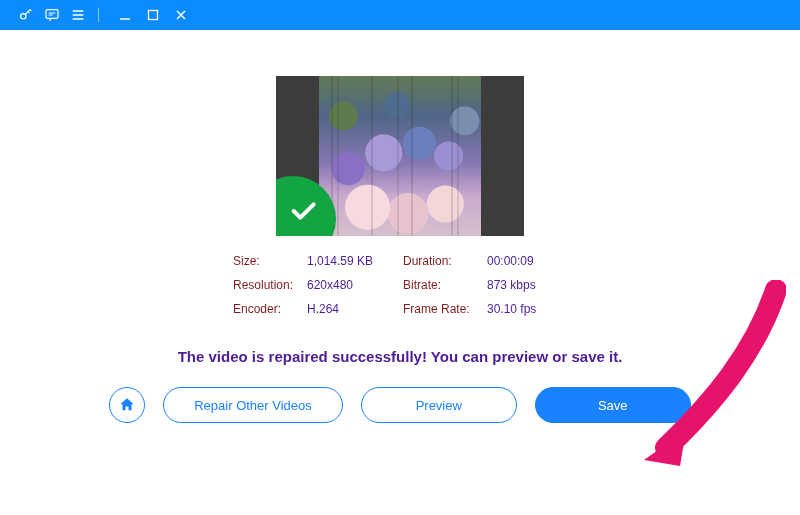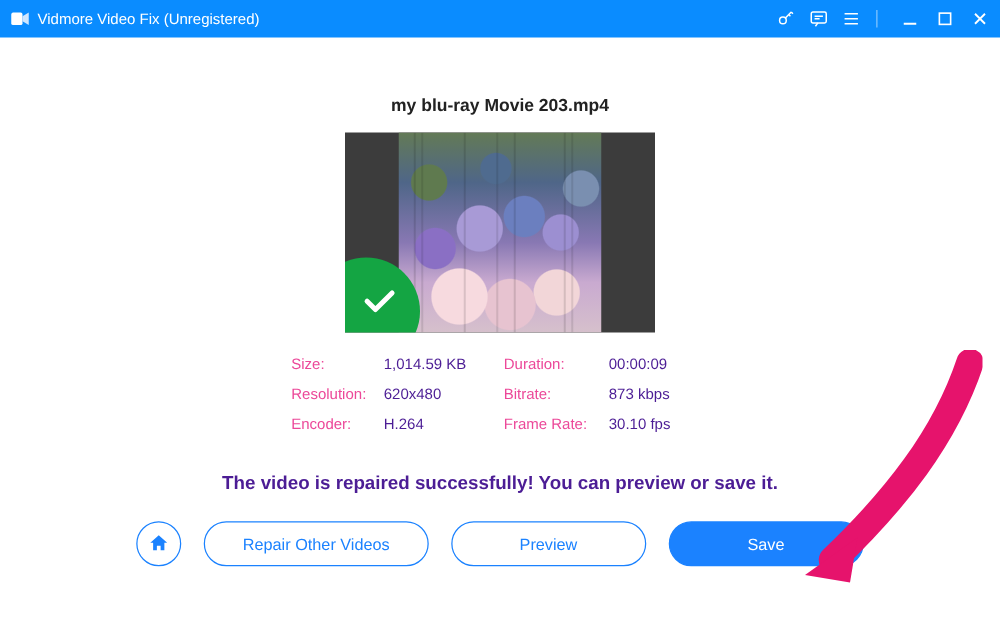--- a/index.html
+++ b/index.html
@@ -79,21 +79,21 @@
   }
   .badge-check svg { position:relative; left:10px; top:-8px; }
 
   .meta {
     margin-top:18px;
     display:grid;
     grid-template-columns: 74px 96px 84px 80px;
     row-gap:10px;
     font-size:12px;
   }
-  .meta .lab { color:#ec4899; }
+  .meta .lab { color:#7f1d1d; }
   .meta .val { color:#4c1d95; }
 
   .success-msg {
     margin-top:32px;
     font-size:15px; font-weight:700; color:#4c1d95;
   }
 
   .actions {
     margin-top:22px;
     display:flex; align-items:center; gap:18px;
@@ -112,29 +112,20 @@
 
   .arrow-annot {
     position:absolute; pointer-events:none;
     left:636px; top:280px; width:150px; height:190px;
   }
 </style>
 </head>
 <body>
 
 <div class="titlebar">
-  <div class="left">
-    <span class="logo-icon">
-      <svg width="16" height="16" viewBox="0 0 16 16">
-          <rect x="1" y="3" width="9" height="10" rx="1.5" fill="#fff"></rect>
-          <path d="M10 6 L15 3 V13 L10 10 Z" fill="#cfe6ff"></path>
-        </svg>
-    </span>
-    <span>Vidmore Video Fix (Unregistered)</span>
-  </div>
   <div class="right">
     <span class="ticon">
       <svg width="16" height="16" viewBox="0 0 24 24" fill="none" stroke="#fff" stroke-width="1.8">
           <circle cx="8" cy="14" r="4"></circle>
           <path d="M11 11l7-7M15 7l2 2M18 4l2 2"></path>
         </svg>
     </span>
     <span class="ticon">
       <svg width="16" height="16" viewBox="0 0 24 24" fill="none" stroke="#fff" stroke-width="1.8">
           <rect x="3" y="4" width="18" height="13" rx="2"></rect>
@@ -162,21 +153,20 @@
       <span class="ticon">
         <svg width="12" height="12" viewBox="0 0 12 12" stroke="#fff" stroke-width="1.5">
             <path d="M2 2l8 8M10 2l-8 8"></path>
           </svg>
       </span>
     </div>
   </div>
 </div>
 
 <div class="content">
-  <div class="filename">my blu-ray Movie 203.mp4</div>
 
   <div class="thumb-wrap">
     <div class="flowers"></div>
     <div class="badge-check">
       <svg width="32" height="32" viewBox="0 0 24 24" fill="none" stroke="#fff" stroke-width="3" stroke-linecap="round" stroke-linejoin="round">
           <path d="M5 12l5 5L20 7"></path>
         </svg>
     </div>
   </div>
 

